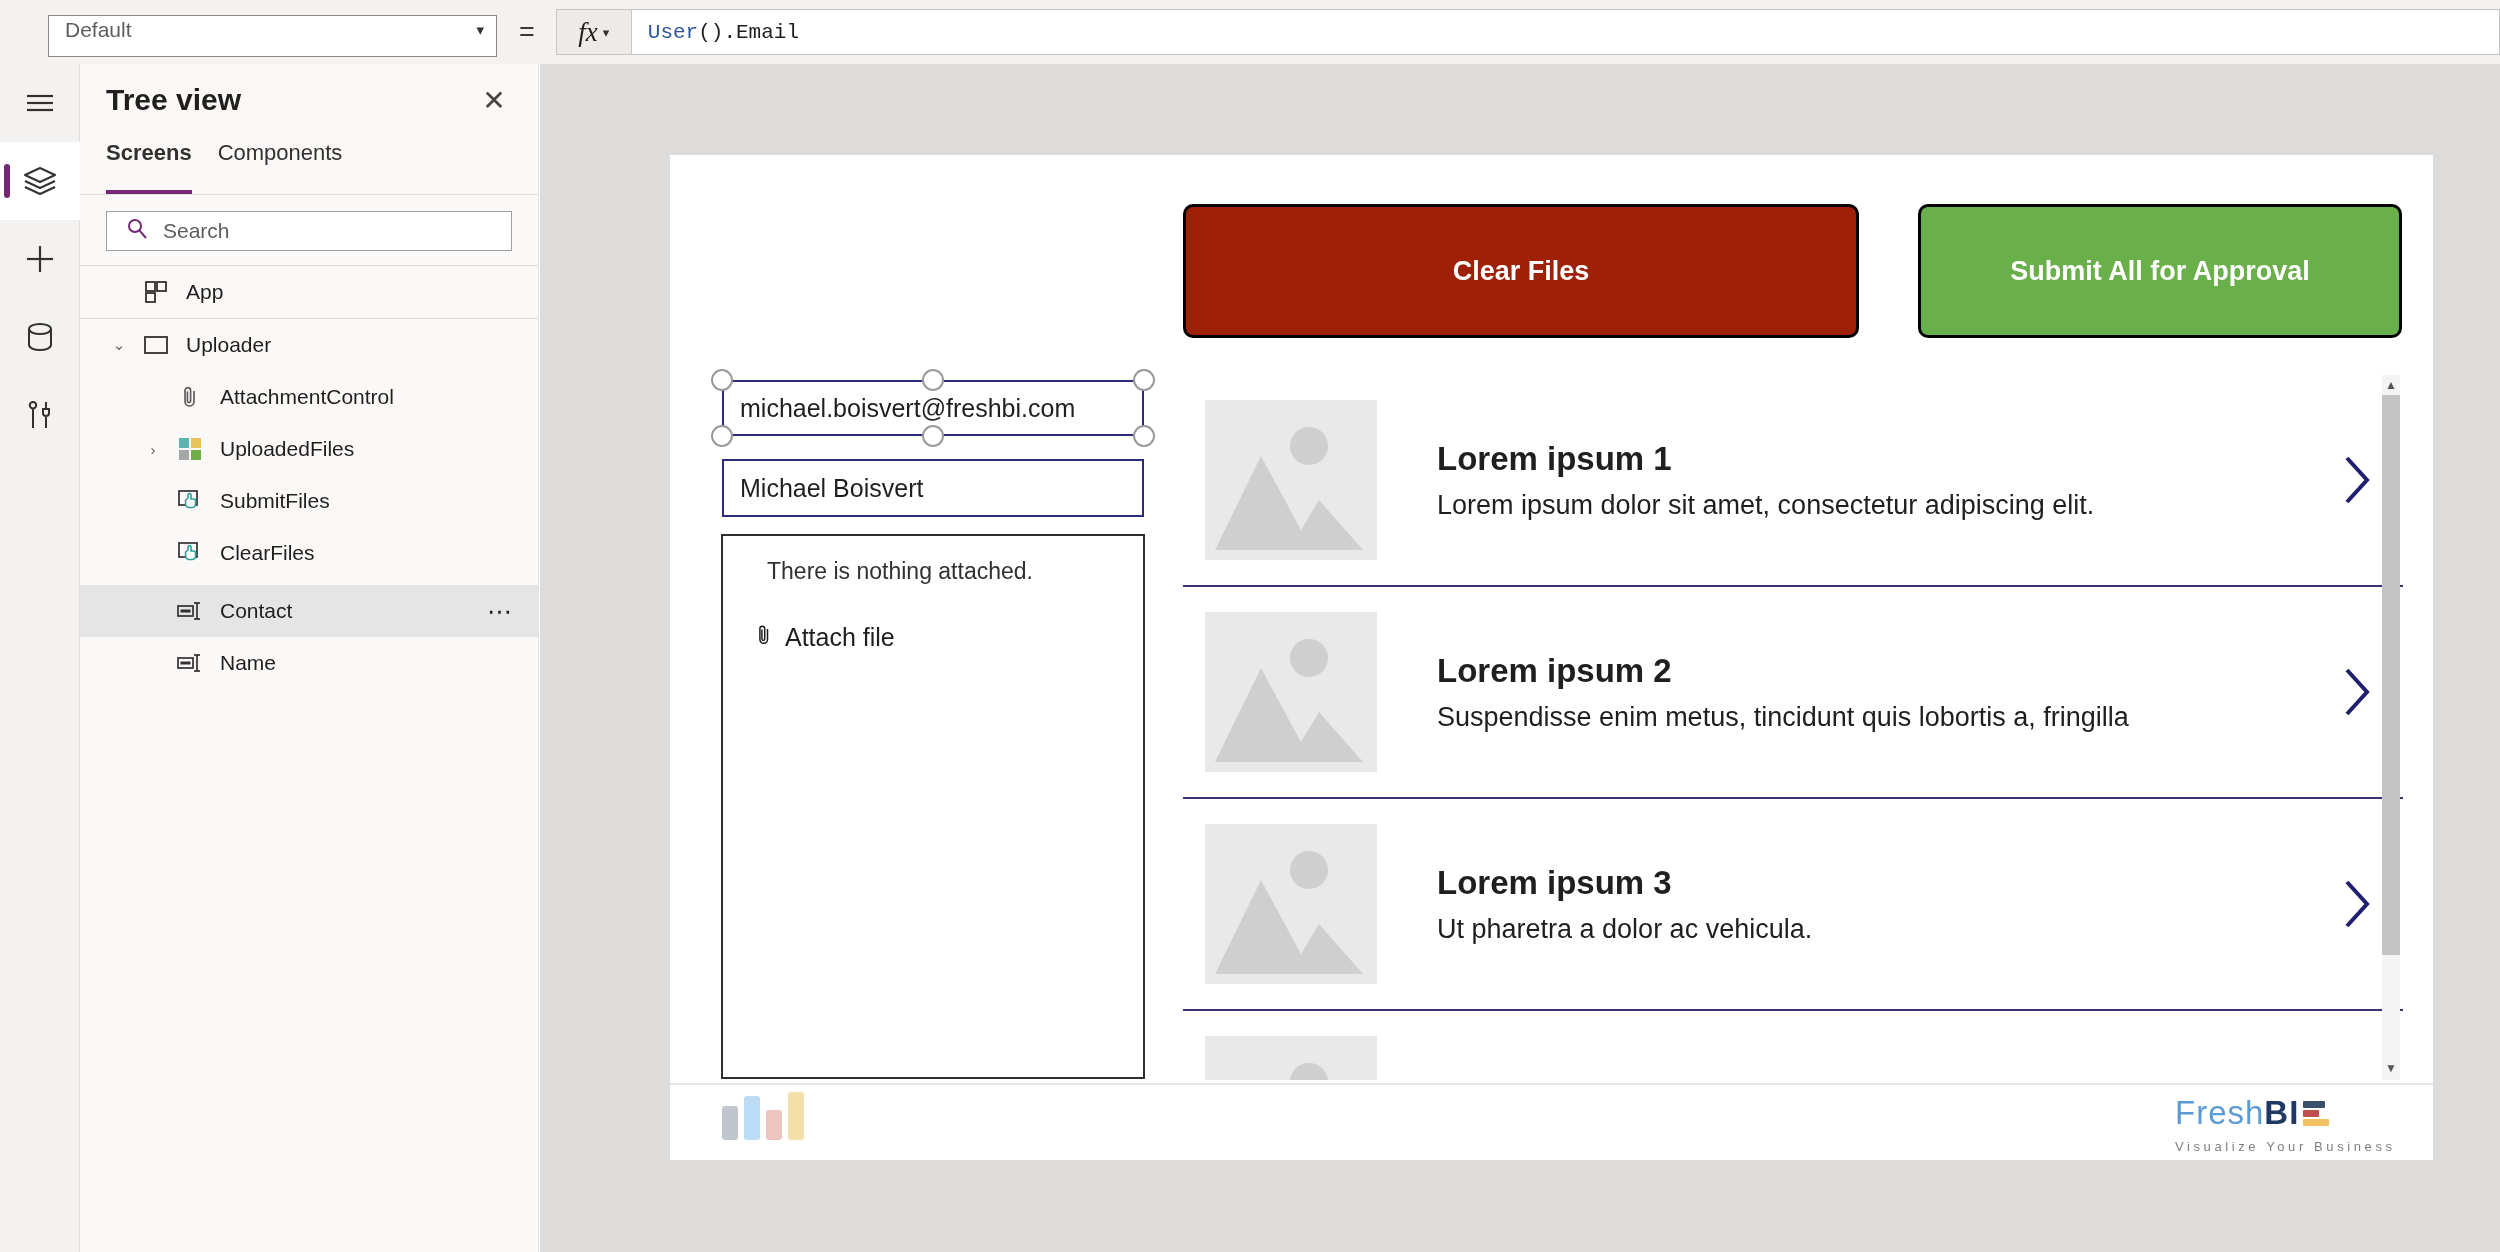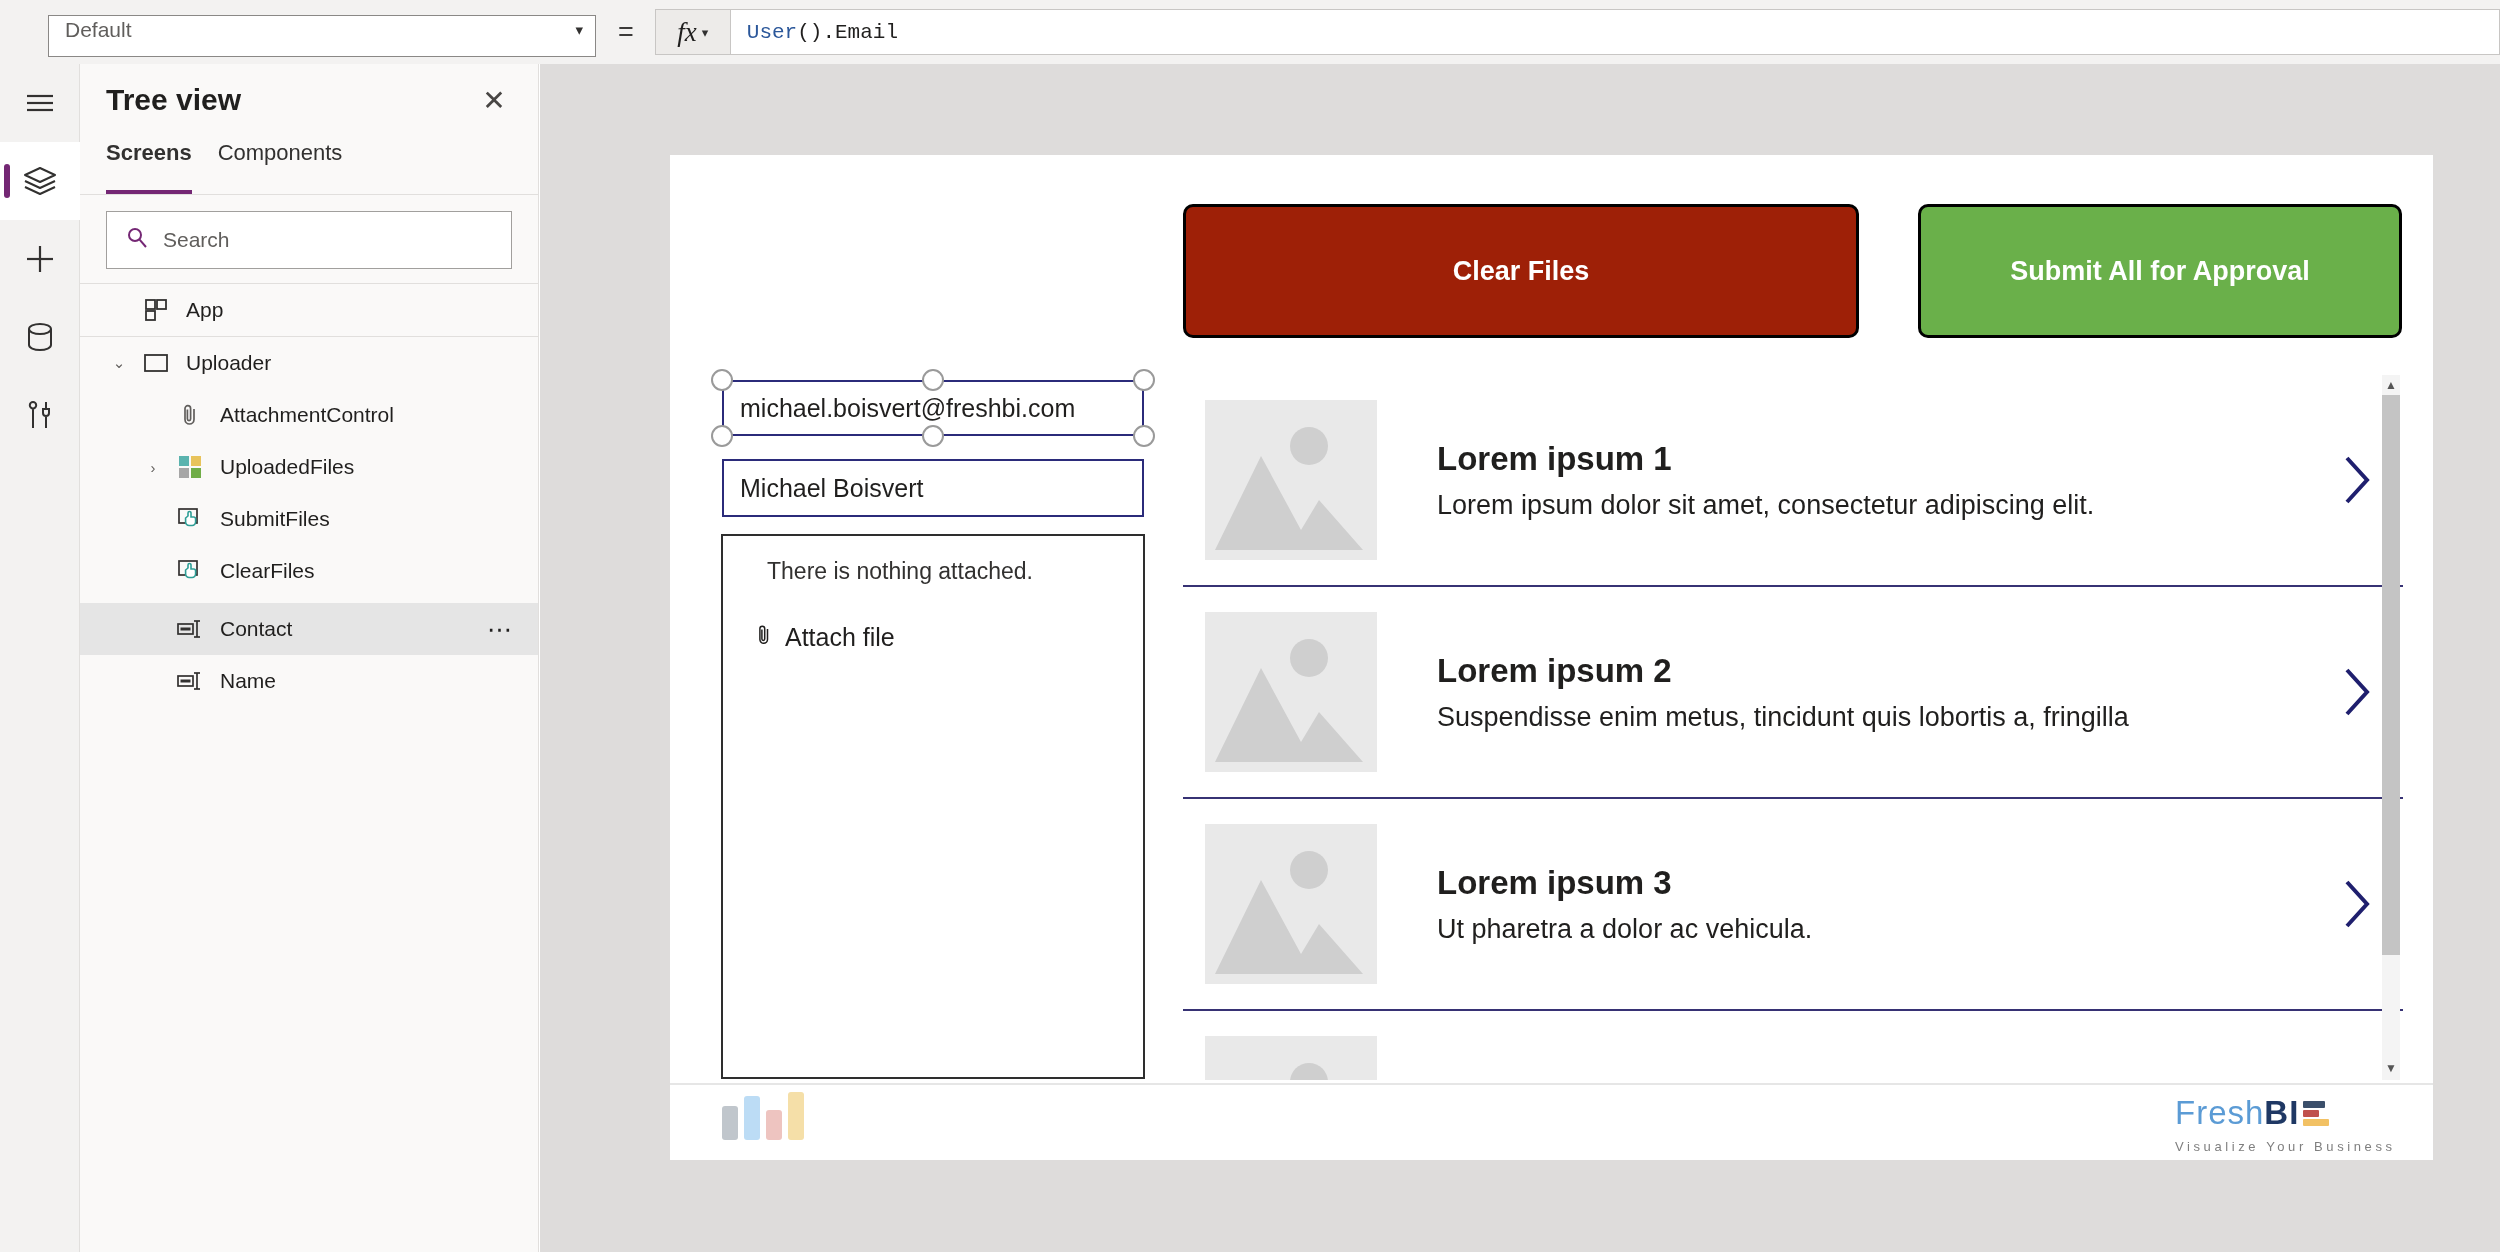--- a/index.html
+++ b/index.html
@@ -12,21 +12,21 @@
 
   
   .formula-bar {
     position: absolute; left: 0; top: 0;
     width: 2500px; height: 64px;
     background: #f3f2f1;
     display: flex; align-items: center;
   }
   .prop-select {
     margin-left: 48px;
-    width: 548px; height: 42px;
+    width: 449px; height: 42px;
     background: #ffffff;
     border: 1px solid #8a8886;
     display: flex; align-items: center;
     padding: 0 12px 13px 16px;
     font-size: 21px; color: #605e5c; margin-top: 8px;
   }
   .prop-select .lbl { flex: 1; }
   .chev { font-size: 15px; color: #323130; }
   .equals {
     margin: 0 22px;
@@ -98,21 +98,21 @@
   .tab.active { font-weight: 700; }
   .tab.active::after {
     content: ""; position: absolute; left: 0; right: 0; bottom: -6px;
     height: 4px; background: #742774;
   }
   .tabs-rule {
     height: 1px; background: #e1dfdd; margin: 6px 0 0 0;
   }
   .search-wrap { padding: 16px 26px 14px 26px; }
   .search-box {
-    height: 58px; background: #ffffff;
+    height: 40px; background: #ffffff;
     border: 1px solid #a19f9d;
     display: flex; align-items: center; gap: 14px;
     padding-left: 18px;
   }
   .search-box .ph { font-size: 21px; color: #605e5c; }
   .panel-rule { height: 1px; background: #e1dfdd; }
 
   .tree-row {
     height: 52px;
     display: flex; align-items: center;

